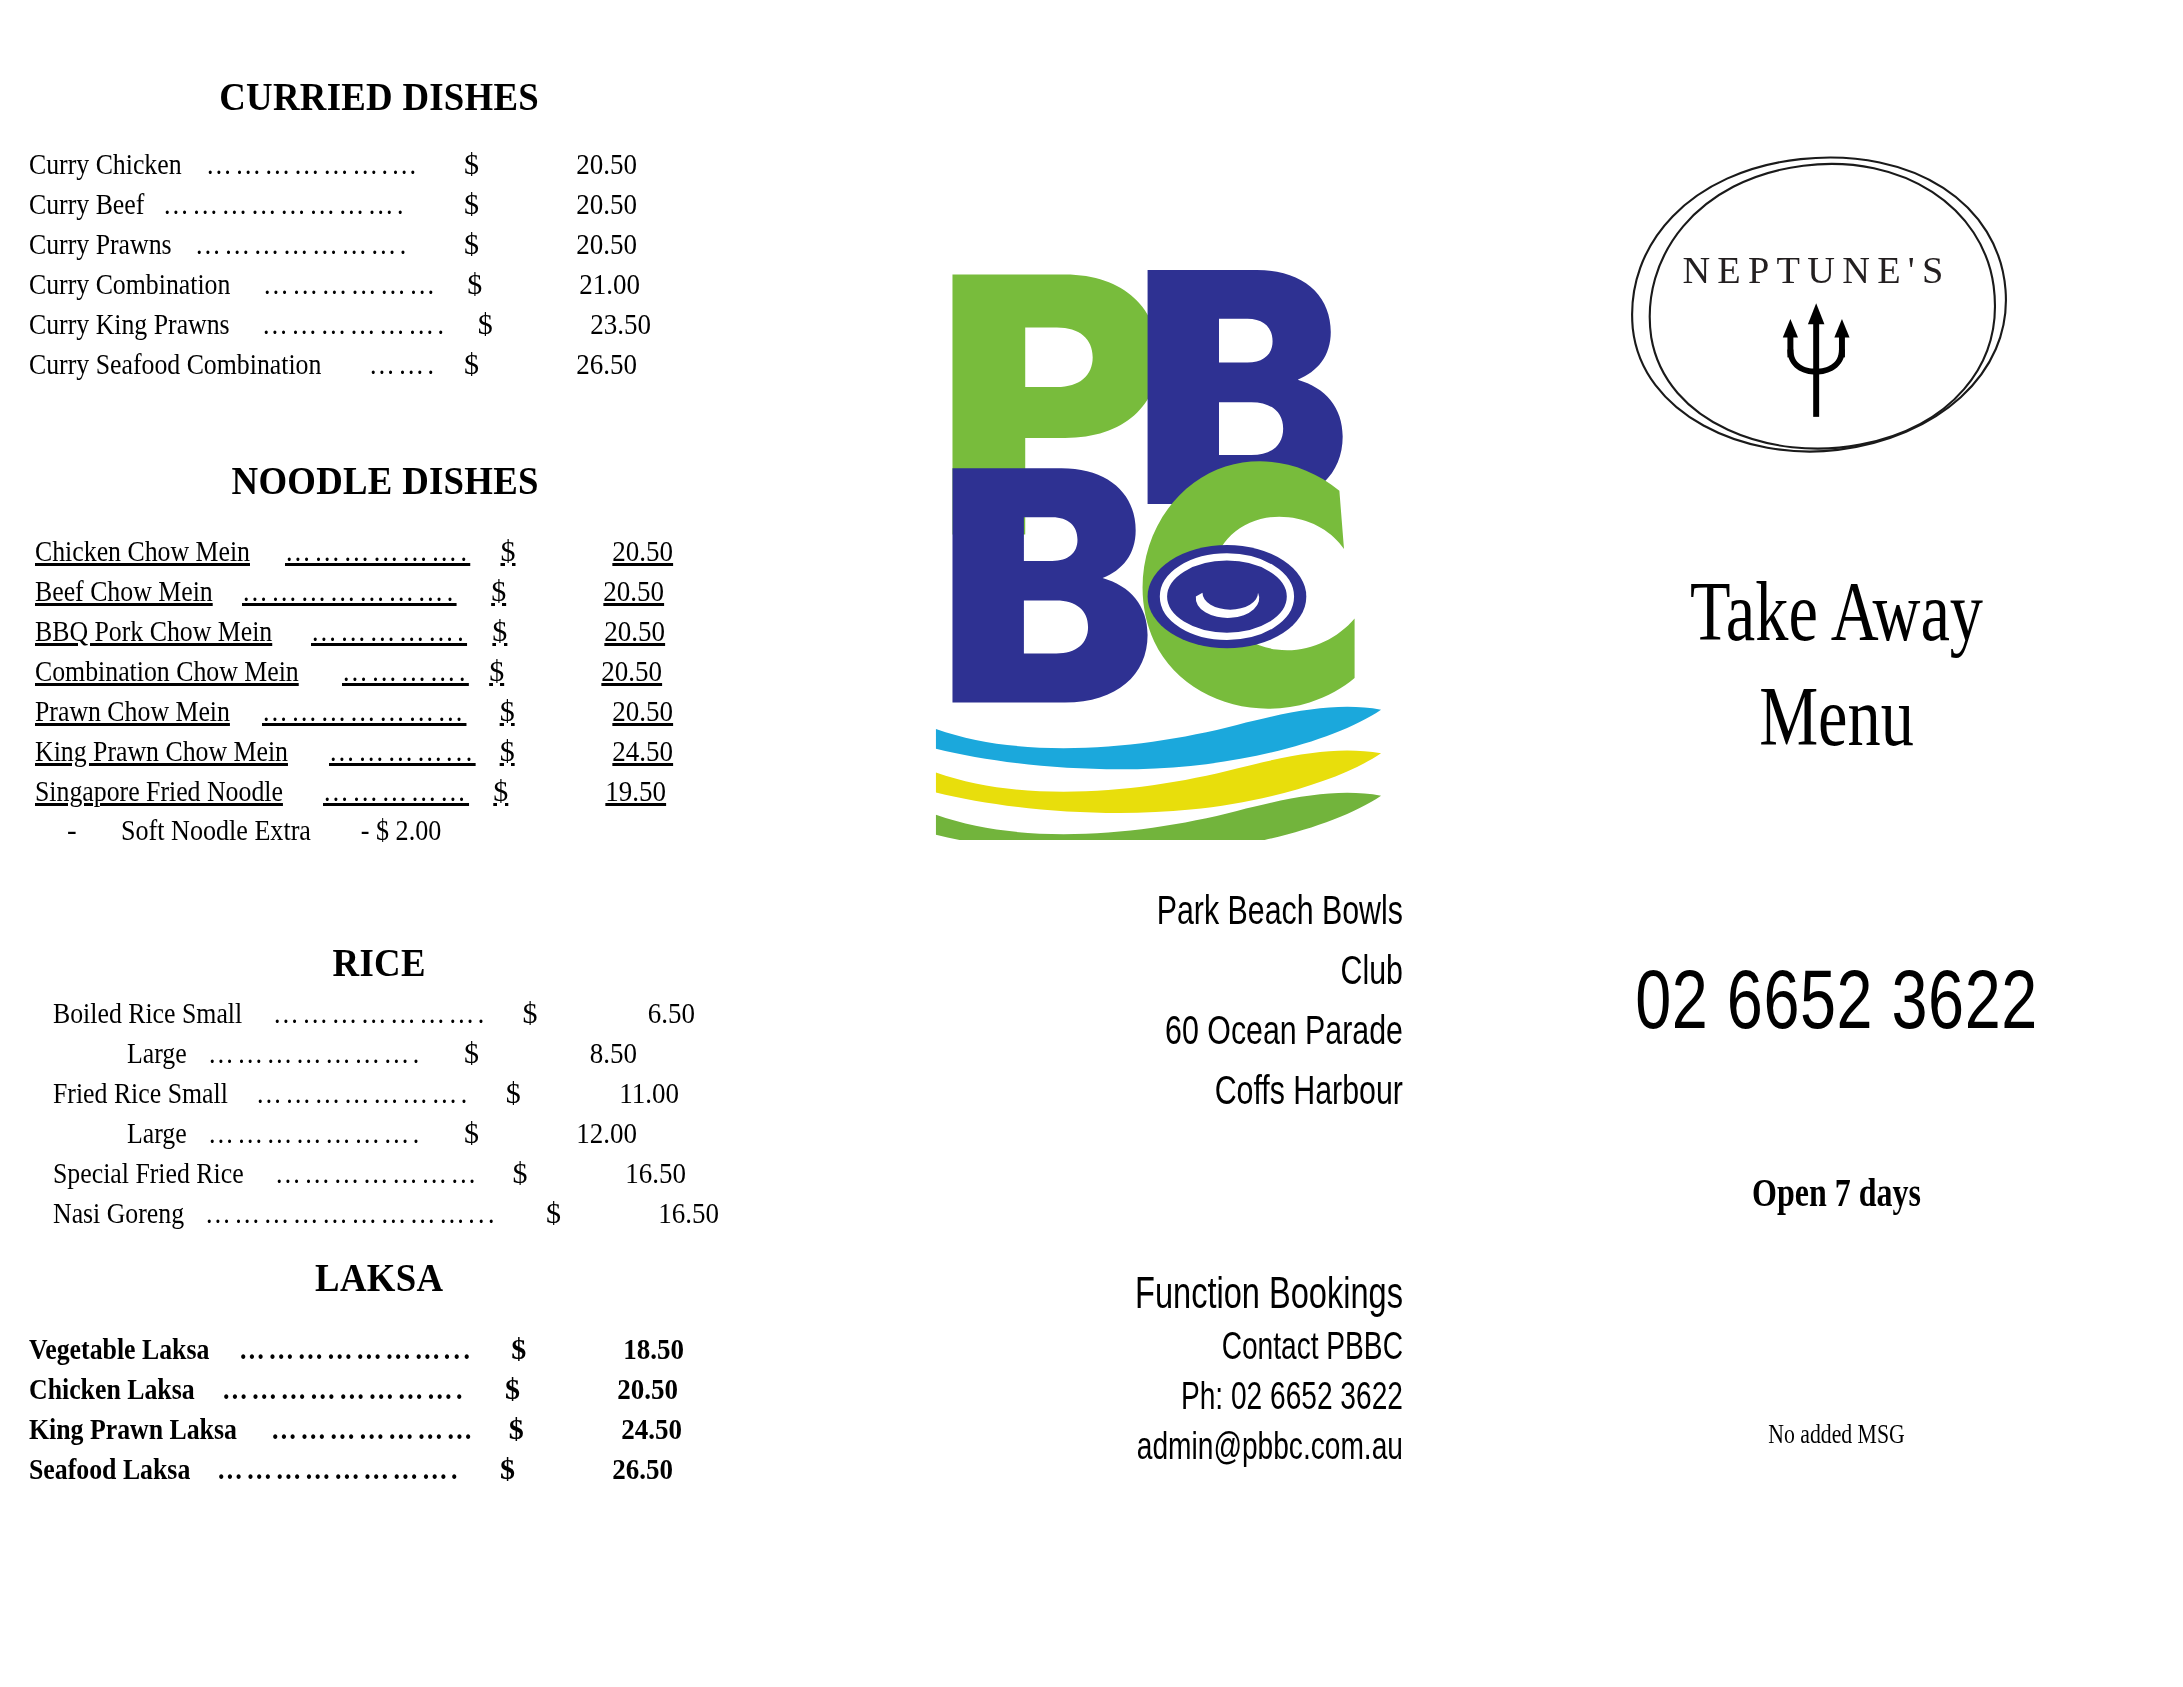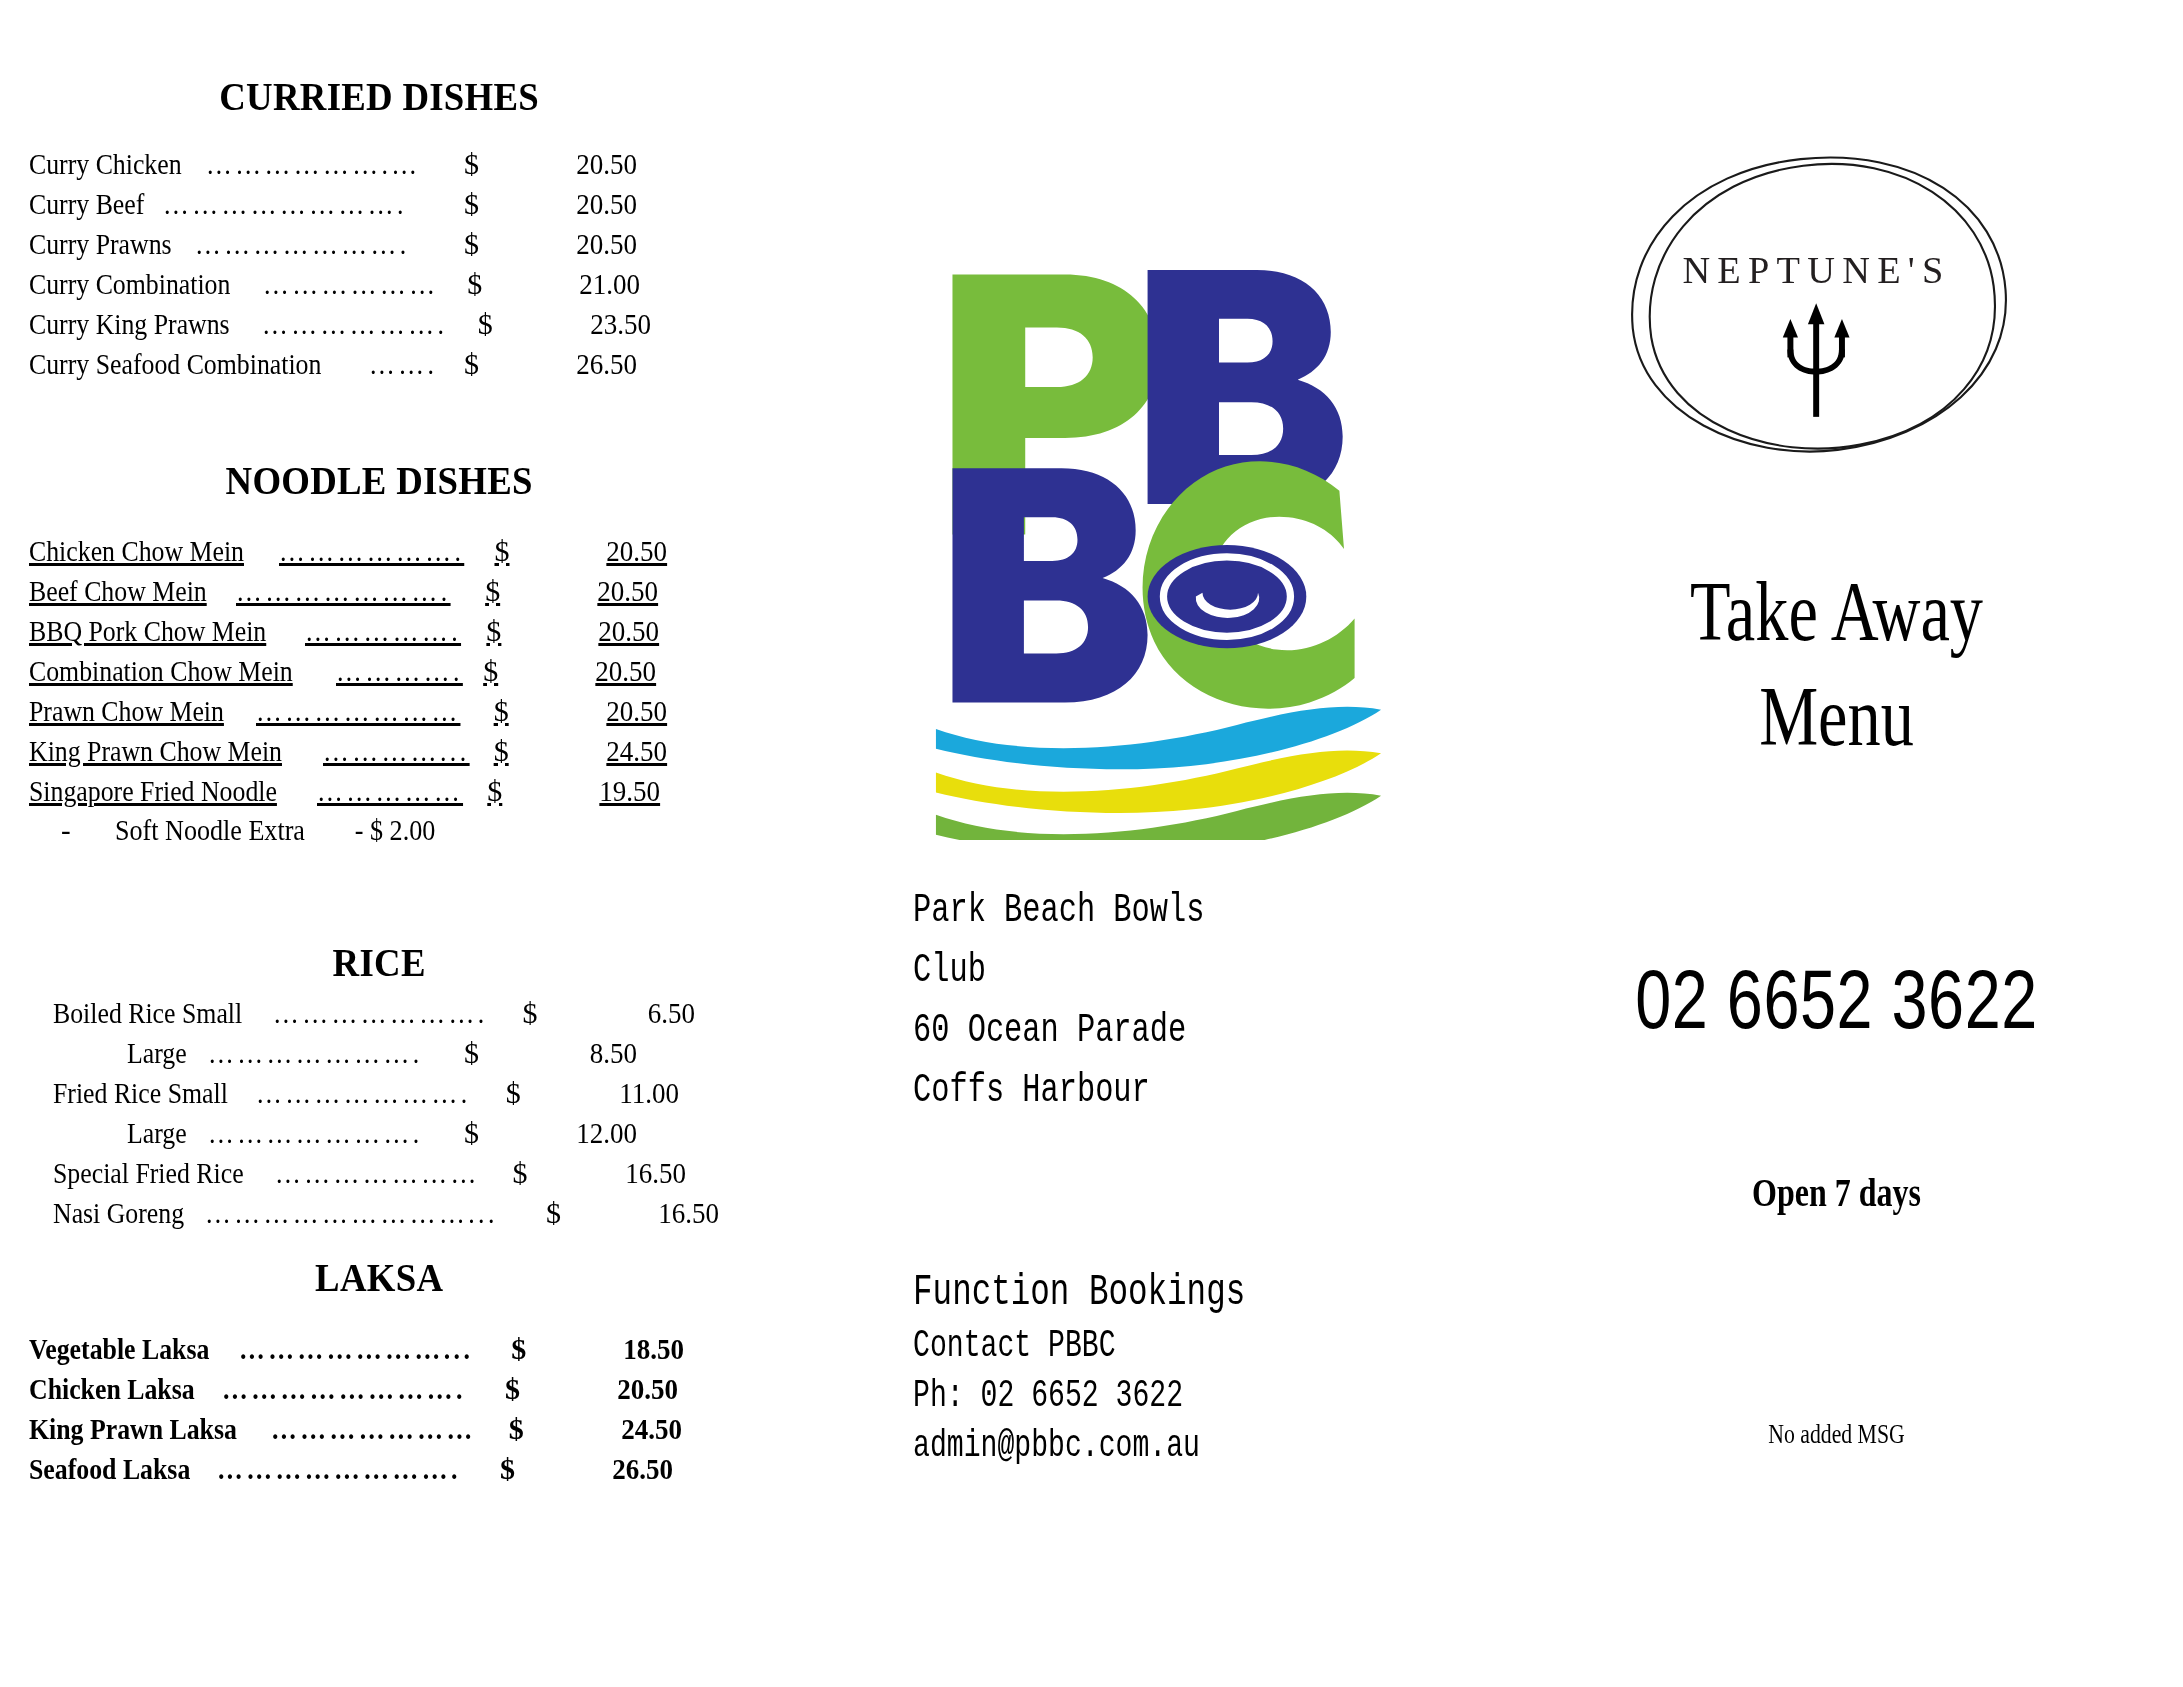--- a/index.html
+++ b/index.html
@@ -87,22 +87,22 @@
   }
   .noodle-extra .dash  { width: 54px; }
   .noodle-extra .lbl   { transform: scaleX(0.9); transform-origin: left center; display:inline-block; }
   .noodle-extra .price { padding-left: 32px; transform: scaleX(0.9); transform-origin:left center; display:inline-block;}
 
   
   .pbbc-logo { position: absolute; left: 99px; top: 258px; width: 463px; height: 582px; }
   .center-text {
     position: absolute;
     left: 0; width: 662px;
-    text-align: left;
-    font-family: Liberation Mono, monospace;
+    text-align: right;
+    font-family: Liberation Sans, sans-serif;
   }
   .addr-line {
     font-size: 41px;
     line-height: 60px;
     transform: scaleX(0.74);
     transform-origin: center;
   }
   .fb-title {
     font-size: 44px;
     line-height: 57px;
@@ -231,21 +231,21 @@
       <li class="menu-row">
         <span class="nm">Curry Seafood Combination</span>
           <span class="dots">…….</span>
         <span class="spacer"></span>
         <span class="cur">$</span>
         <span class="amt">26.50</span>
       </li>
     </ul>
   </div>
 
-  <div class="menu-section" style="top:457px;">
+  <div class="menu-section" style="top:457px;margin-left:6px;">
     <div class="section-title">NOODLE DISHES</div>
     <ul class="menu-list" style="margin-top:26.5px;text-decoration:underline;">
       <li class="menu-row">
         <span class="nm">Chicken Chow Mein</span>
           <span class="dots">……………….</span>
         <span class="spacer"></span>
         <span class="cur">$</span>
         <span class="amt">20.50</span>
       </li>
       <li class="menu-row">

